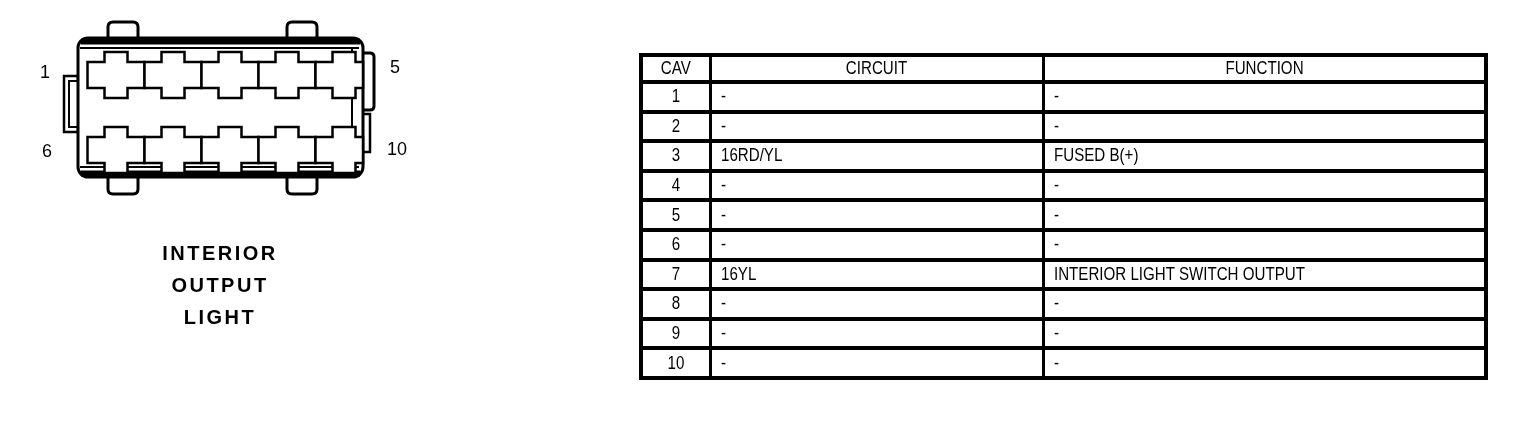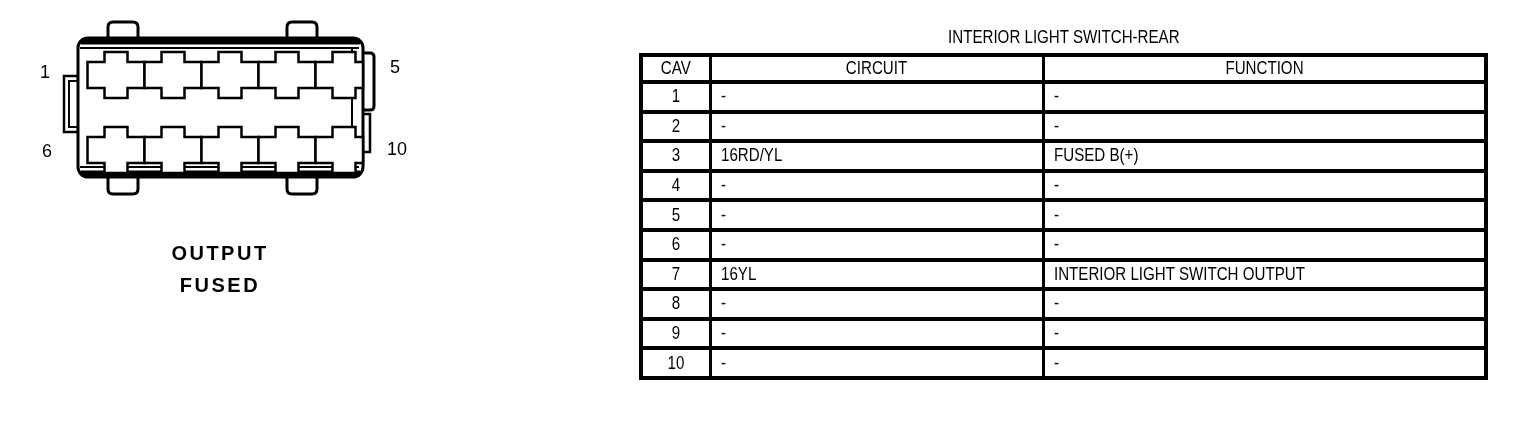--- a/index.html
+++ b/index.html
@@ -99,26 +99,26 @@
         <use href="#xcr" xlink:href="#xcr" x="344" y="150"></use>
       </g>
     </svg>
 
     <span class="pin-label pin-1">1</span>
     <span class="pin-label pin-5">5</span>
     <span class="pin-label pin-6">6</span>
     <span class="pin-label pin-10">10</span>
 
     <div class="caption">
+      <div>INTERIOR</div>
       <div>OUTPUT</div>
-      <div>FUSED</div>
+      <div>LIGHT</div>
     </div>
   </div>
 
-  <div class="table-title"><span class="cxc">INTERIOR LIGHT SWITCH-REAR</span></div>
 
   <table class="pinout-table">
     <colgroup>
         <col class="c-cav">
         <col class="c-circuit">
         <col class="c-function">
       </colgroup>
     <thead>
       <tr>
         <th><span class="cxc">CAV</span></th>

